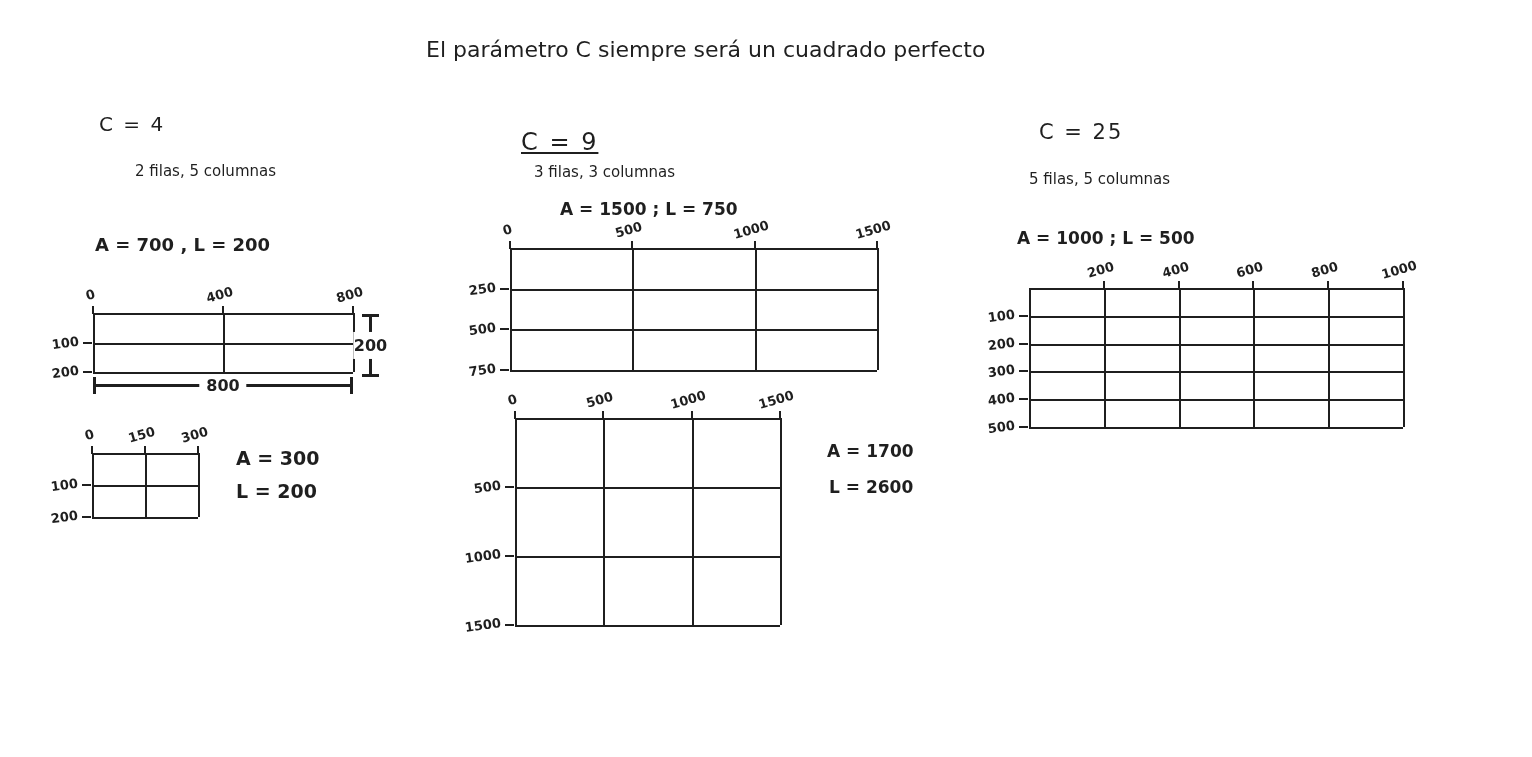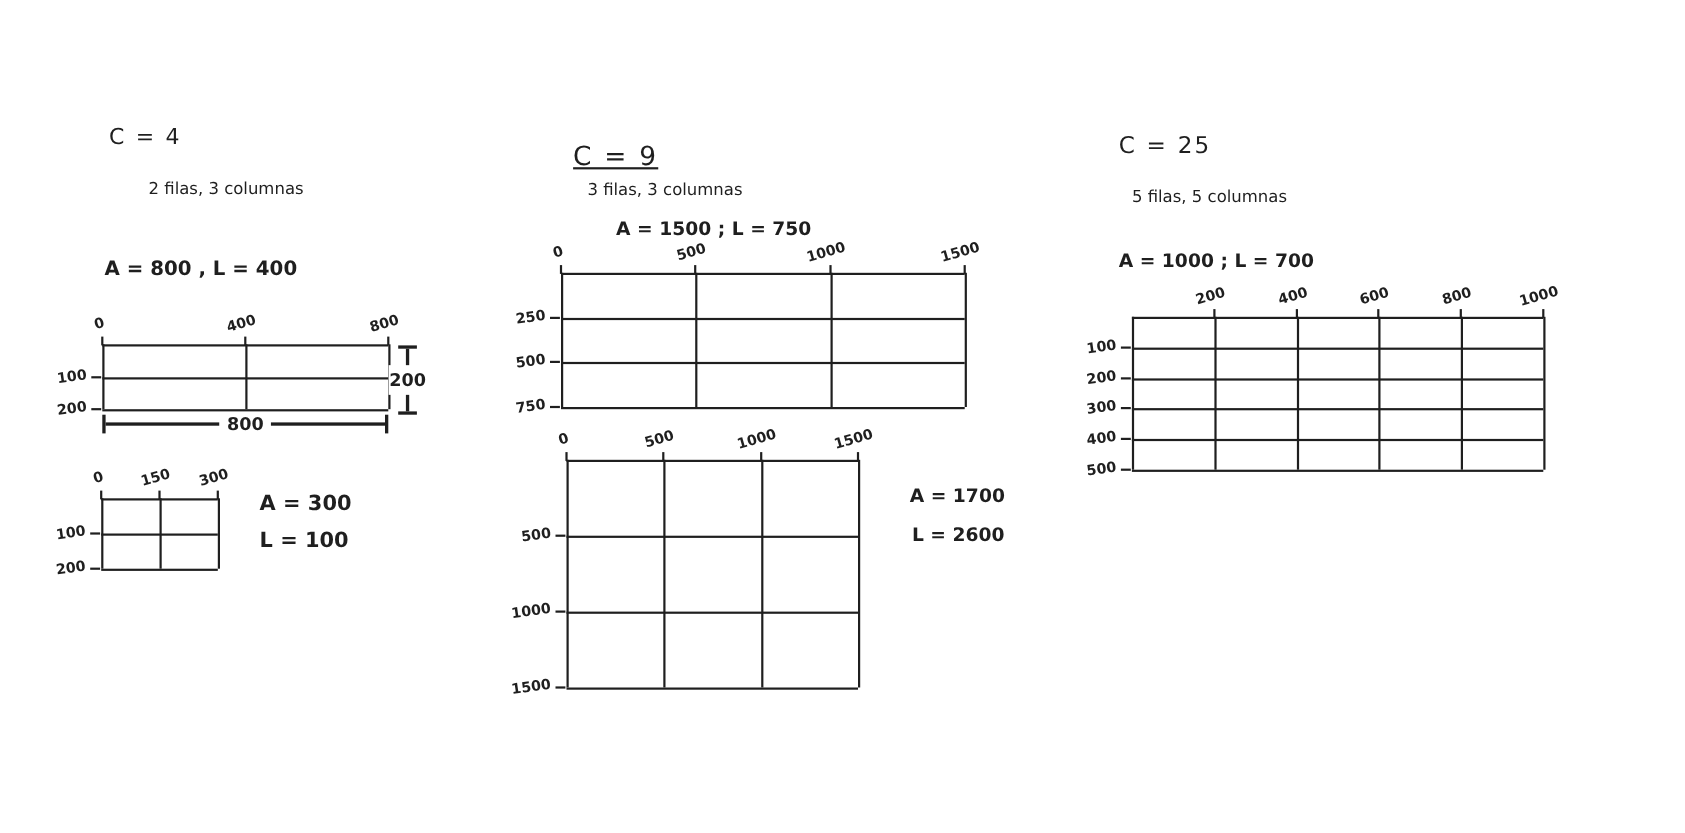--- a/index.html
+++ b/index.html
@@ -10,21 +10,21 @@
     font-family:"DejaVu Sans", sans-serif; color:var(--ink); overflow:hidden;
   }
   .txt { position:absolute; white-space:nowrap; }
   .title      { left:426px; top:37px;  font-size:22px; }
   .c4-head    { left:99px;  top:112px; font-size:20px; letter-spacing:2px; }
   .c4-sub     { left:135px; top:162px; font-size:15px; }
   .c4-params  { left:95px;  top:234px; font-size:18px; font-weight:bold; }
   .c9-head    { left:521px; top:128px; font-size:24px; letter-spacing:2px;text-decoration:underline; }
   .c9-sub     { left:534px; top:163px; font-size:15px; }
   .c9-params  { left:560px; top:199px; font-size:17px; font-weight:bold; }
-  .c25-head   { left:1017px;top:120px; font-size:21px; letter-spacing:2px; }
+  .c25-head   { left:1039px;top:120px; font-size:21px; letter-spacing:2px; }
   .c25-sub    { left:1029px;top:170px; font-size:15px; }
   .c25-params { left:1017px;top:228px; font-size:17px; font-weight:bold; }
   .small-a    { left:236px; top:447px; font-size:19px; font-weight:bold; }
   .small-l    { left:236px; top:480px; font-size:19px; font-weight:bold; }
   .square-a   { left:827px; top:441px; font-size:17px; font-weight:bold; }
   .square-l   { left:829px; top:477px; font-size:17px; font-weight:bold; }
   .footer     { position:absolute; left:190px; top:644px; font-size:21px; line-height:29px; }
 
   
   .grid  { position:absolute; }
@@ -46,42 +46,43 @@
   .dim-v::before { content:""; position:absolute; top:0; bottom:0; left:7px; width:2.5px; background:var(--ink); }
   .dim-label { position:absolute; left:50%; top:50%; transform:translate(-50%,-52%);
                background:var(--bg); padding:1px 7px; font-size:16px; font-weight:bold; z-index:2; }
   .dim-v .dim-label { padding:4px 1px; }
 </style>
 </head>
 <body>
 
 <div class="stage" id="stage">
 
+  <div class="txt title">El parámetro C siempre será un cuadrado perfecto</div>
 
   <div class="txt c4-head">C = 4</div>
-  <div class="txt c4-sub">2 filas, 3 columnas</div>
-  <div class="txt c4-params">A = 800 ,   L = 400</div>
+  <div class="txt c4-sub">2 filas, 5 columnas</div>
+  <div class="txt c4-params">A = 700 ,   L = 200</div>
   <div class="dim-h">
     <span class="dim-label">800</span>
   </div>
   <div class="dim-v">
     <span class="dim-label">200</span>
   </div>
   <div class="txt small-a">A = 300</div>
-  <div class="txt small-l">L = 100</div>
+  <div class="txt small-l">L = 200</div>
 
   <div class="txt c9-head">C = 9</div>
   <div class="txt c9-sub">3 filas, 3 columnas</div>
   <div class="txt c9-params">A = 1500 ;   L = 750</div>
   <div class="txt square-a">A = 1700</div>
   <div class="txt square-l">L = 2600</div>
 
   <div class="txt c25-head">C = 25</div>
   <div class="txt c25-sub">5 filas, 5 columnas</div>
-  <div class="txt c25-params">A = 1000  ;   L = 700</div>
+  <div class="txt c25-params">A = 1000  ;   L = 500</div>
 
   <div class="footer">
   </div>
 
 <div class="grid" style="left: 93px; top: 313px; width: 260px; height: 59px;">
       <div class="vline" style="left: 0px; height: 59px;"></div>
       <div class="vline" style="left: 130px; height: 59px;"></div>
       <div class="vline" style="left: 260px; height: 59px;"></div>
       <div class="hline" style="top: 0px; width: 260px;"></div>
       <div class="hline" style="top: 30px; width: 260px;"></div>

